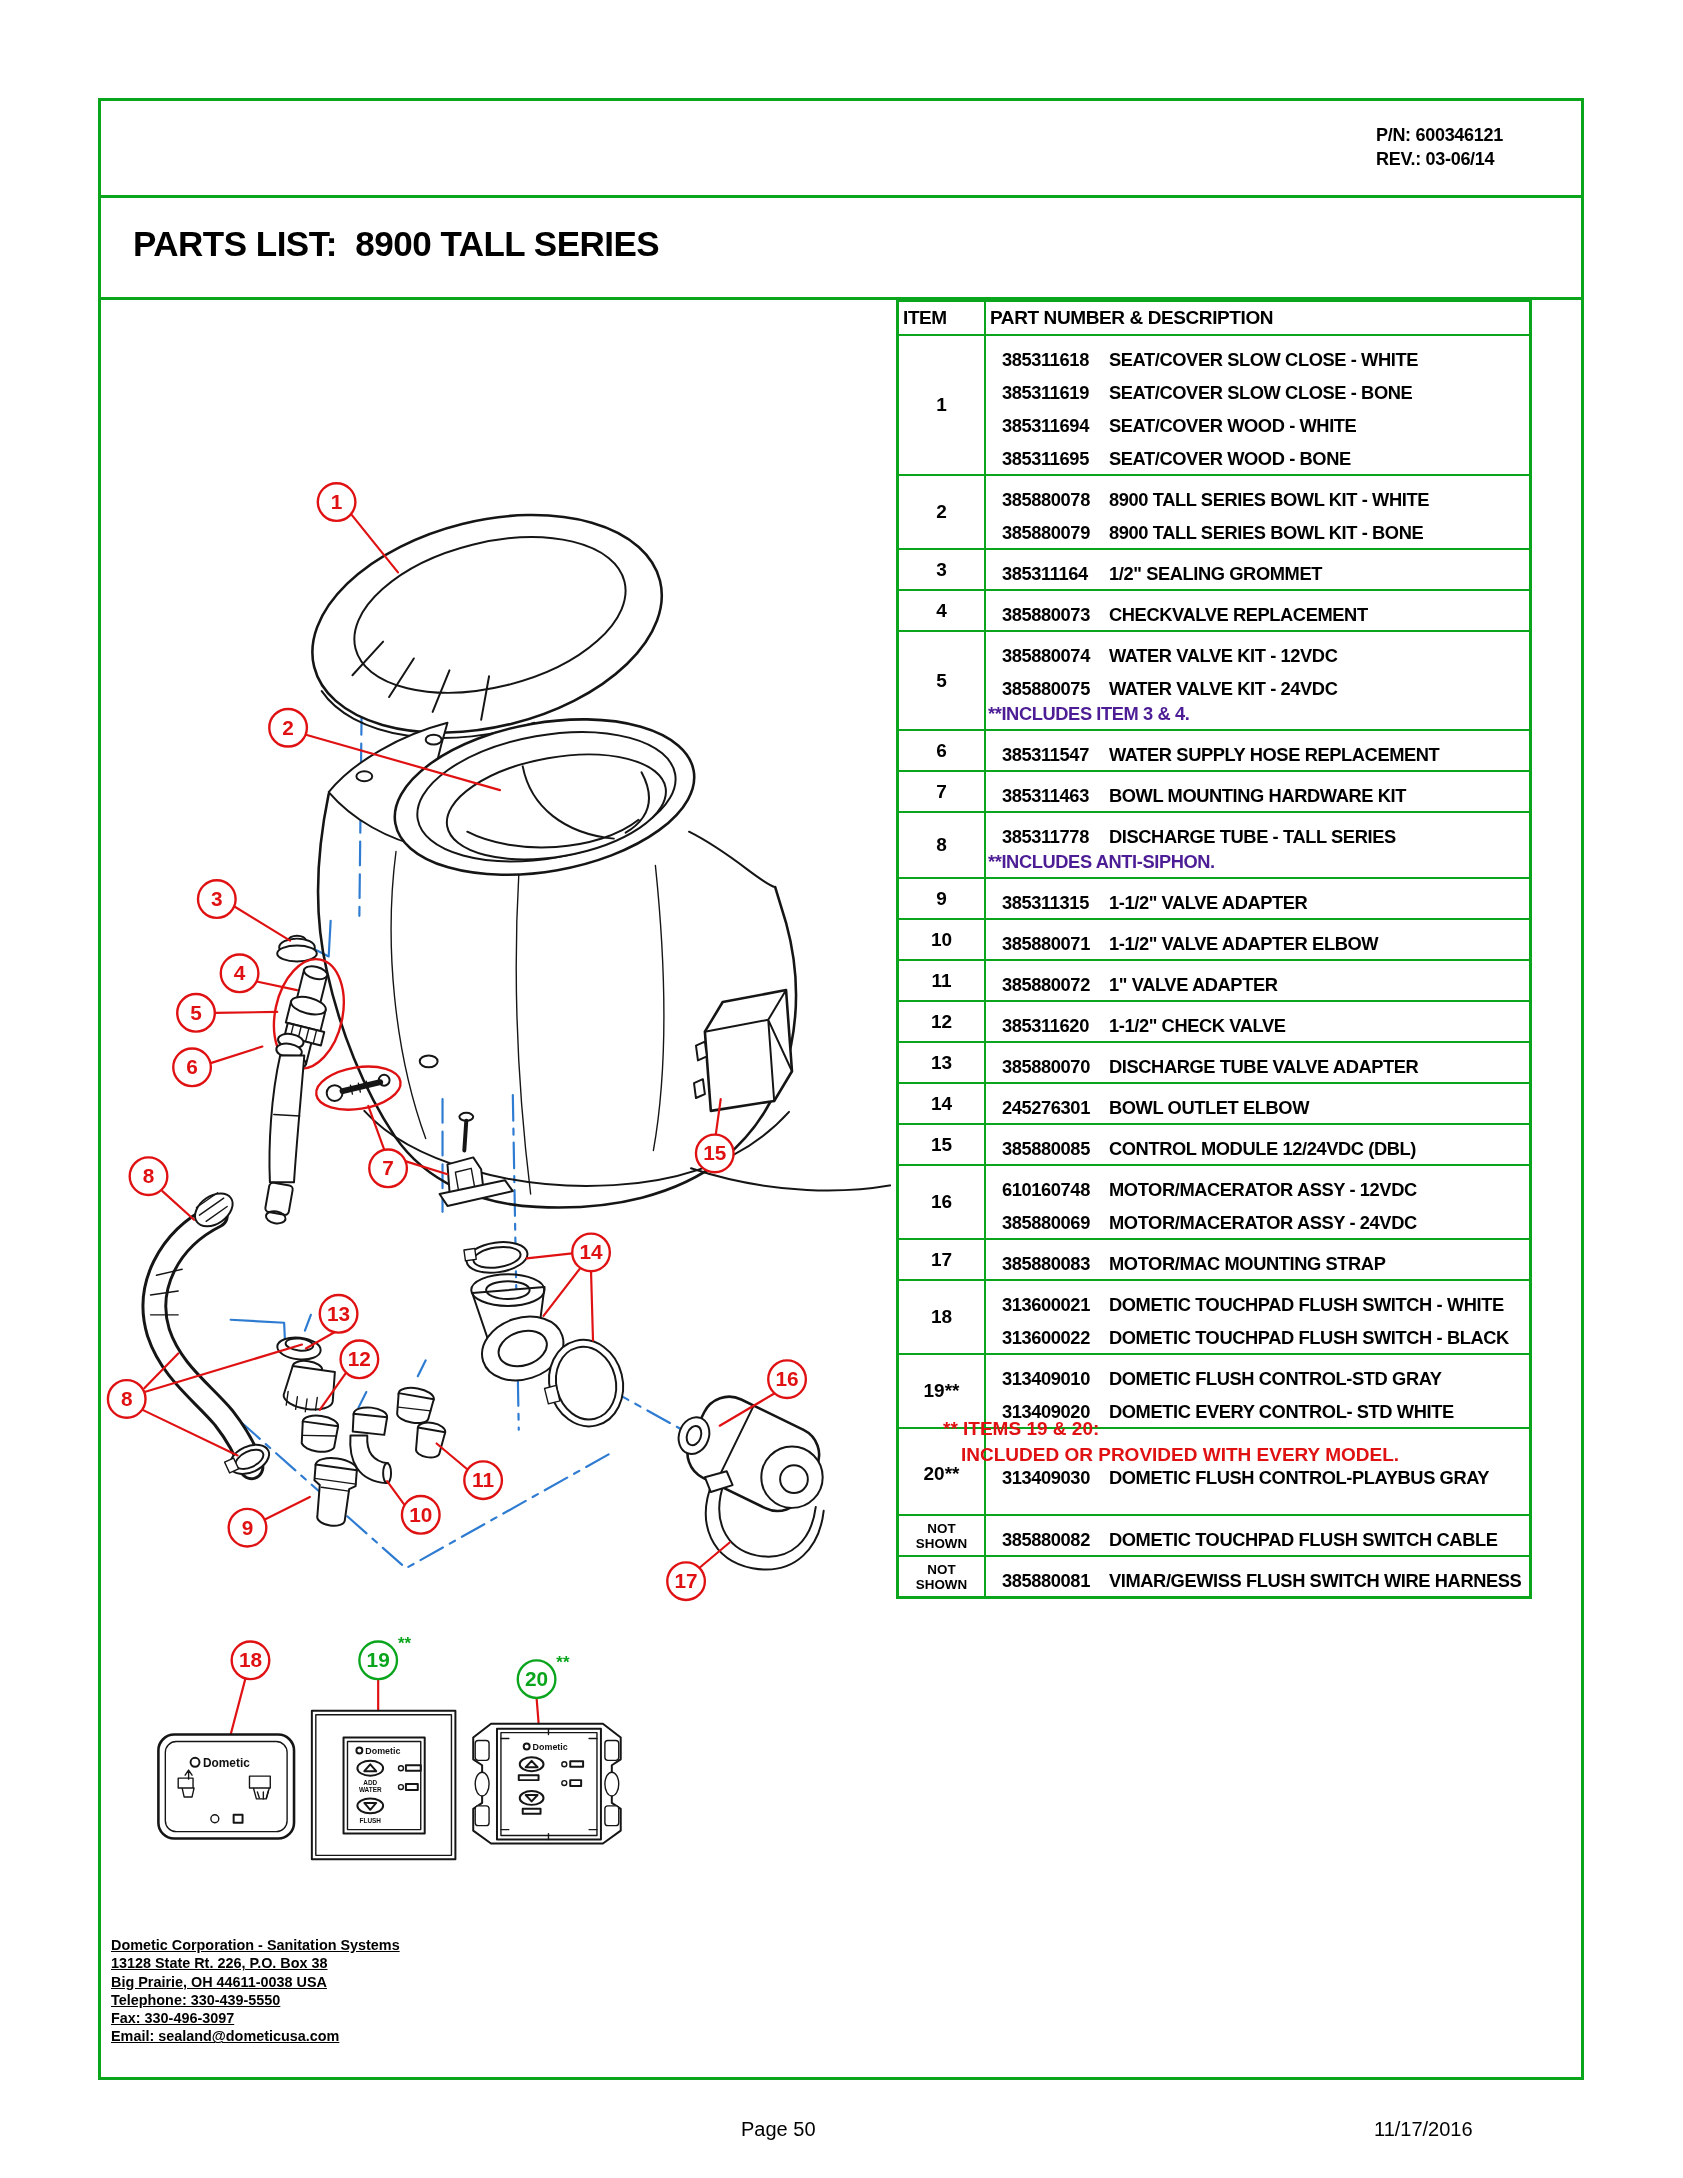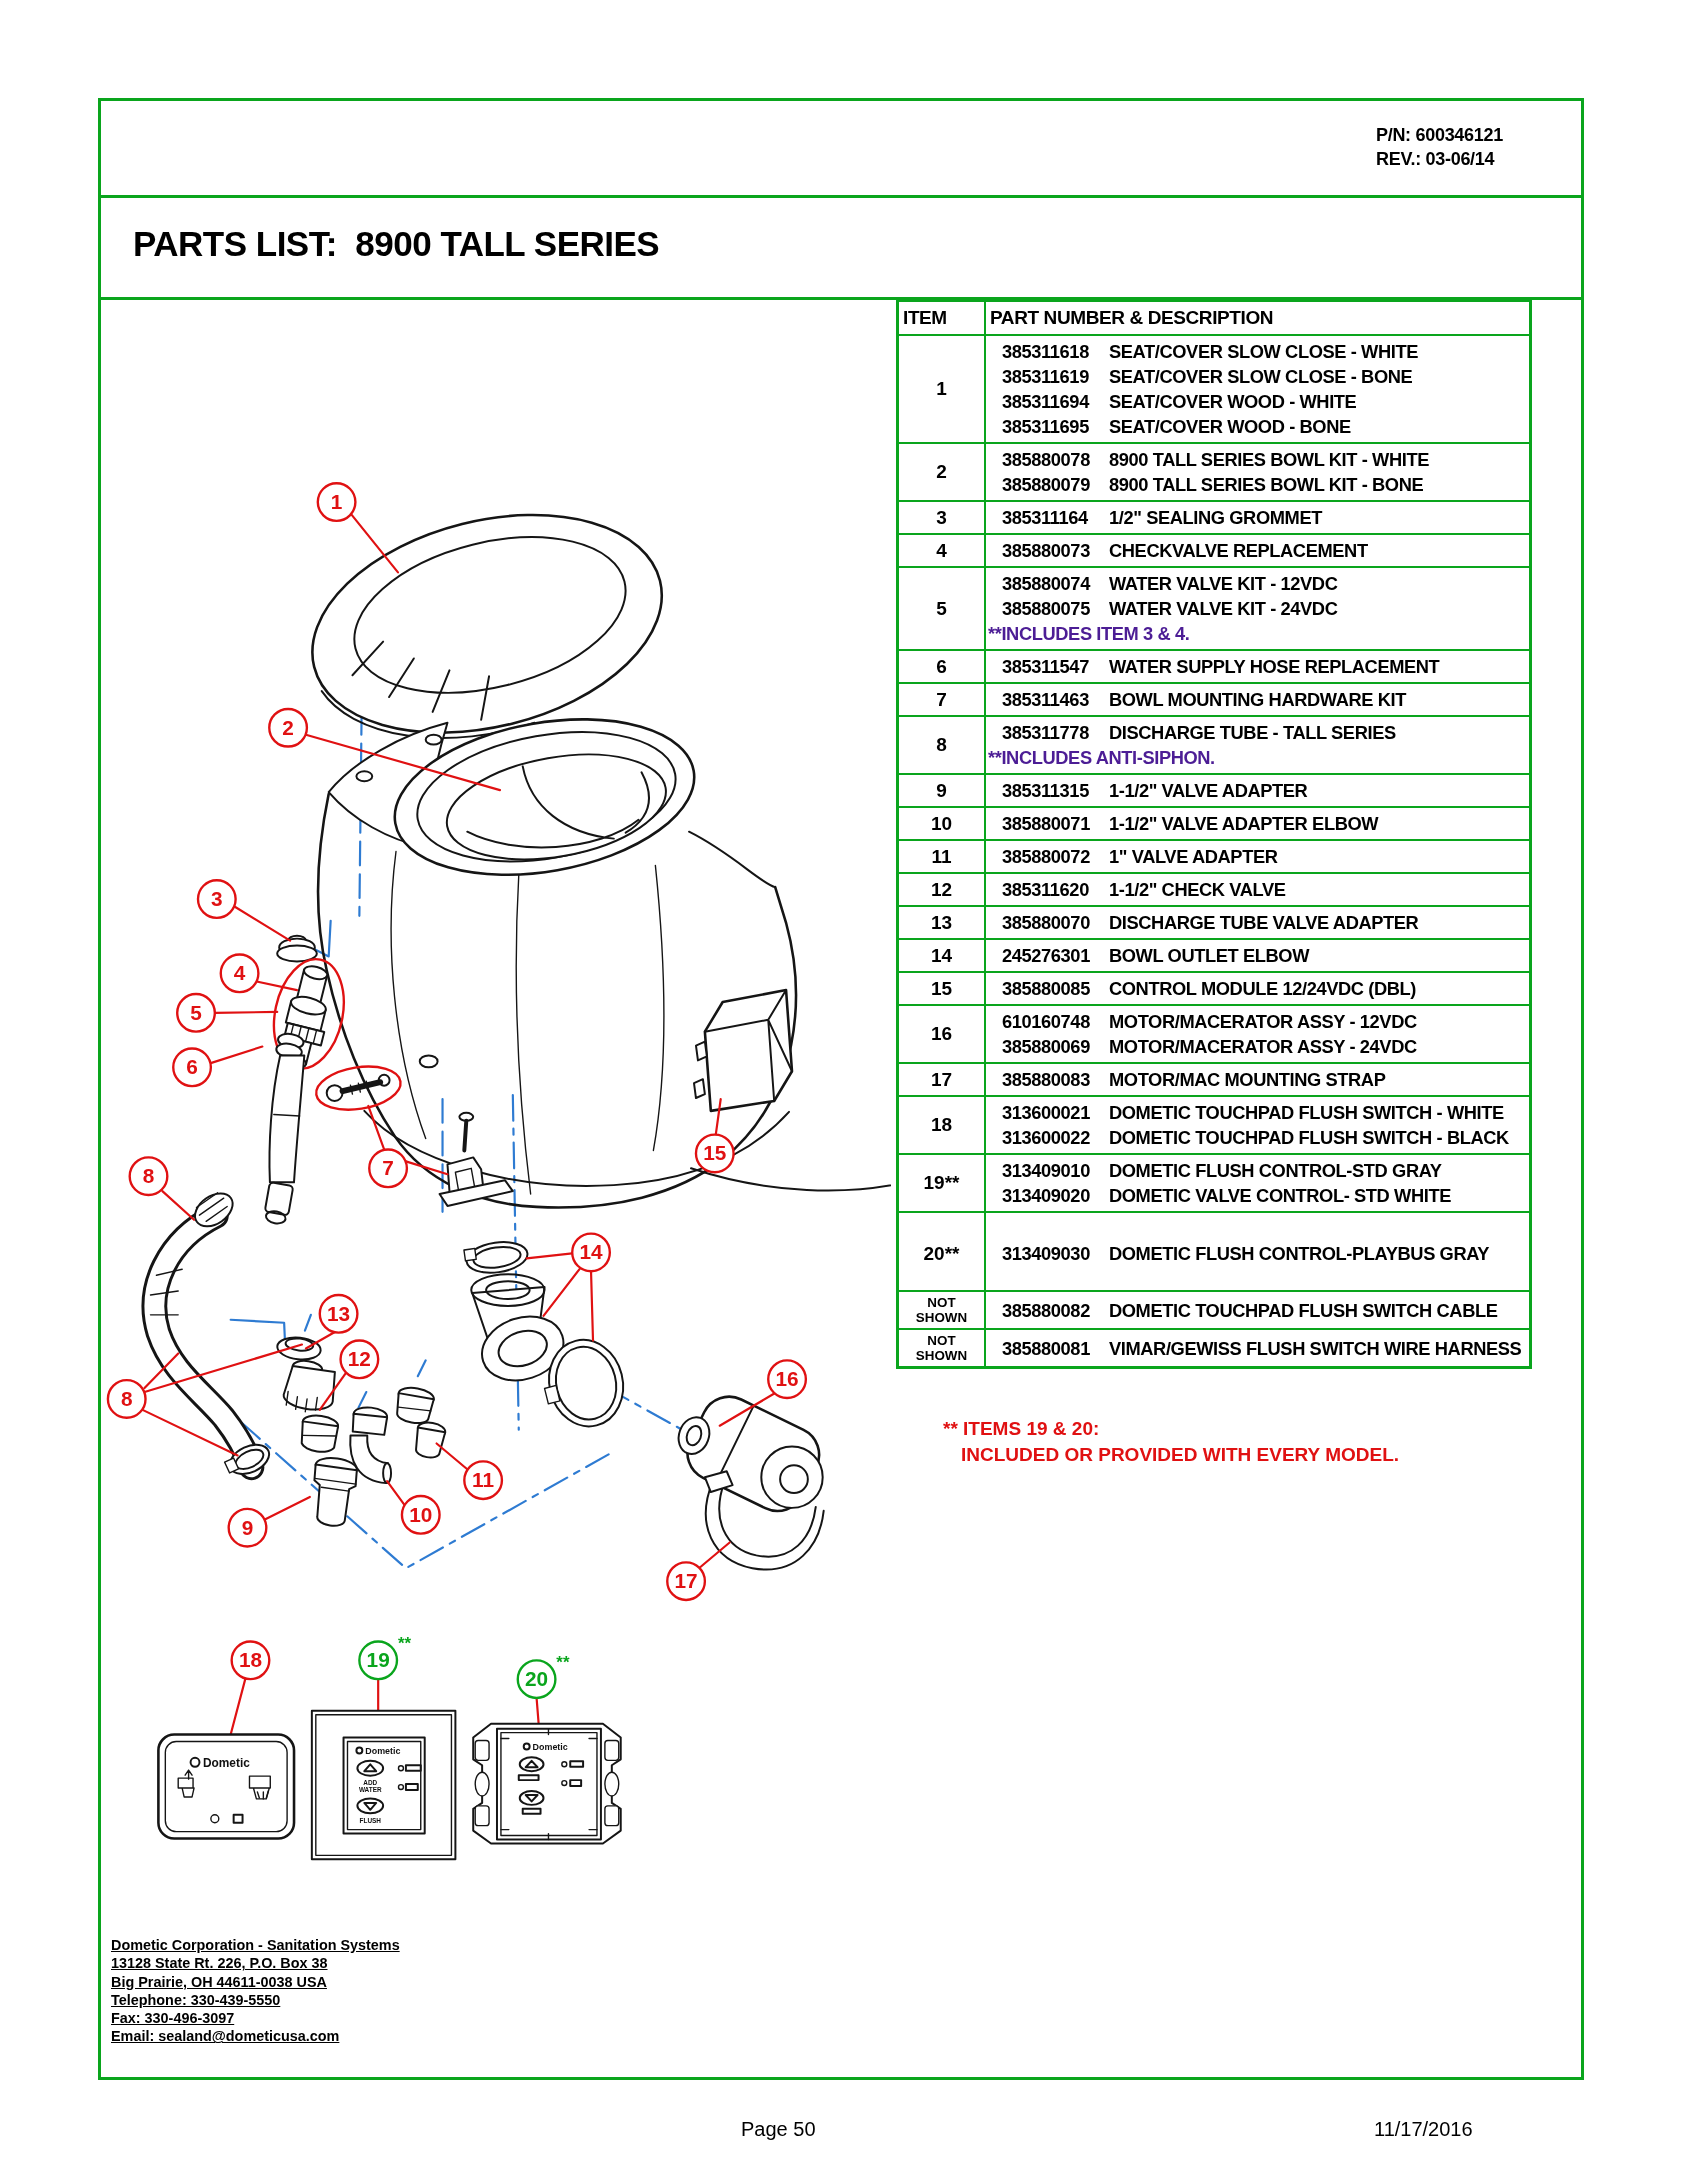--- a/index.html
+++ b/index.html
@@ -11,21 +11,21 @@
   .title{position:absolute;left:133px;top:224px;font-weight:bold;font-size:35px;letter-spacing:-0.5px;white-space:pre;}
   
   table.parts{position:absolute;left:896px;top:299px;width:636px;border-collapse:collapse;
       border:3px solid #0aa51d;background:#fff;table-layout:fixed;}
   table.parts th,table.parts td{border:2px solid #0aa51d;padding:3px 2px;vertical-align:middle;}
   table.parts th{font-size:19px;font-weight:bold;text-align:left;padding:5px 4px;letter-spacing:-0.4px;white-space:nowrap;margin-top:20px;}
   th.c-item{width:77px;text-align:center;padding:5px 0;}
   td.c-item{text-align:center;font-weight:bold;font-size:19px;}
   td.c-item .sm{font-size:13.4px;line-height:15px;font-weight:bold;}
   td.c-desc{font-weight:bold;font-size:18.3px;letter-spacing:-0.4px;}
-  .pline{white-space:nowrap;line-height:25px;}
+  .pline{white-space:nowrap;line-height:25px;margin-top:8px;}
   .pline .pn{display:inline-block;width:91px;margin-left:14px;}
   .pline .ds{margin-left:16px;}
   .note-line{color:#4c1d95;line-height:25px;white-space:nowrap;}
   table.parts tbody tr.tall td{padding-top:28px;padding-bottom:24px;}
   
   .opt-note{position:absolute;left:943px;top:1416px;color:#e01112;font-weight:bold;font-size:19px;line-height:26px;white-space:nowrap;}
   .opt-note .n2{margin-left:18px;}
   
   .addr{position:absolute;left:111px;top:1936px;font-weight:bold;font-size:14.4px;line-height:18.3px;text-decoration:underline;}
   .pg{position:absolute;left:741px;top:2118px;font-size:20px;}
@@ -187,21 +187,21 @@
           <td class="c-item">18</td>
           <td class="c-desc">
             <div class="pline"><span class="pn">313600021</span><span class="ds">DOMETIC TOUCHPAD FLUSH SWITCH - WHITE</span></div>
             <div class="pline"><span class="pn">313600022</span><span class="ds">DOMETIC TOUCHPAD FLUSH SWITCH - BLACK</span></div>
           </td>
         </tr>
         <tr>
           <td class="c-item">19**</td>
           <td class="c-desc">
             <div class="pline"><span class="pn">313409010</span><span class="ds">DOMETIC FLUSH CONTROL-STD GRAY</span></div>
-            <div class="pline"><span class="pn">313409020</span><span class="ds">DOMETIC VALVE CONTROL- STD WHITE</span></div>
+            <div class="pline"><span class="pn">313409020</span><span class="ds">DOMETIC EVERY CONTROL- STD WHITE</span></div>
           </td>
         </tr>
         <tr class="tall">
           <td class="c-item">20**</td>
           <td class="c-desc">
             <div class="pline"><span class="pn">313409030</span><span class="ds">DOMETIC FLUSH CONTROL-PLAYBUS GRAY</span></div>
           </td>
         </tr>
         <tr>
           <td class="c-item">

